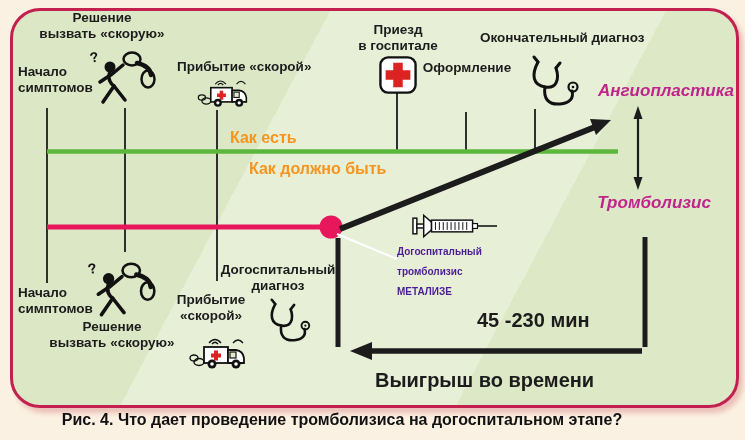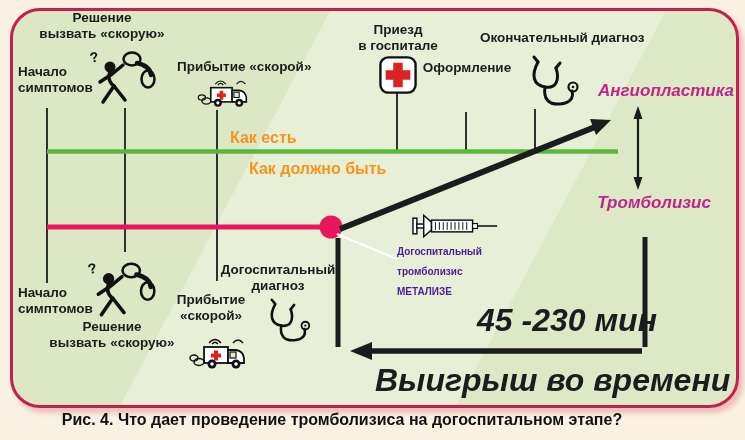--- a/index.html
+++ b/index.html
@@ -17,21 +17,21 @@
   }
   .overlay { position:absolute; left:0; top:0; pointer-events:none; }
   .lbl {
     position:absolute; font-weight:bold; color:#1c1c1c;
     font-size:13.5px; line-height:16px; white-space:nowrap;
   }
   .ctr { text-align:center; }
   .orange { color:#f7941d; font-size:16px; }
   .magenta { color:#c0248c; font-size:17px; line-height:20px;font-style:italic; }
   .red { color:#4c1d95; font-size:10px; line-height:20px; }
-  .big { font-size:32px; line-height:28px;font-style:italic; }
+  .big { font-size:20px; line-height:28px; }
   .icon { position:absolute; }
   .caption {
     position:absolute; left:0; top:411px; width:684px;
     text-align:center; font-weight:bold; font-size:16px; color:#111;
   }
 </style>
 </head>
 <body>
 
 <div class="stage">

